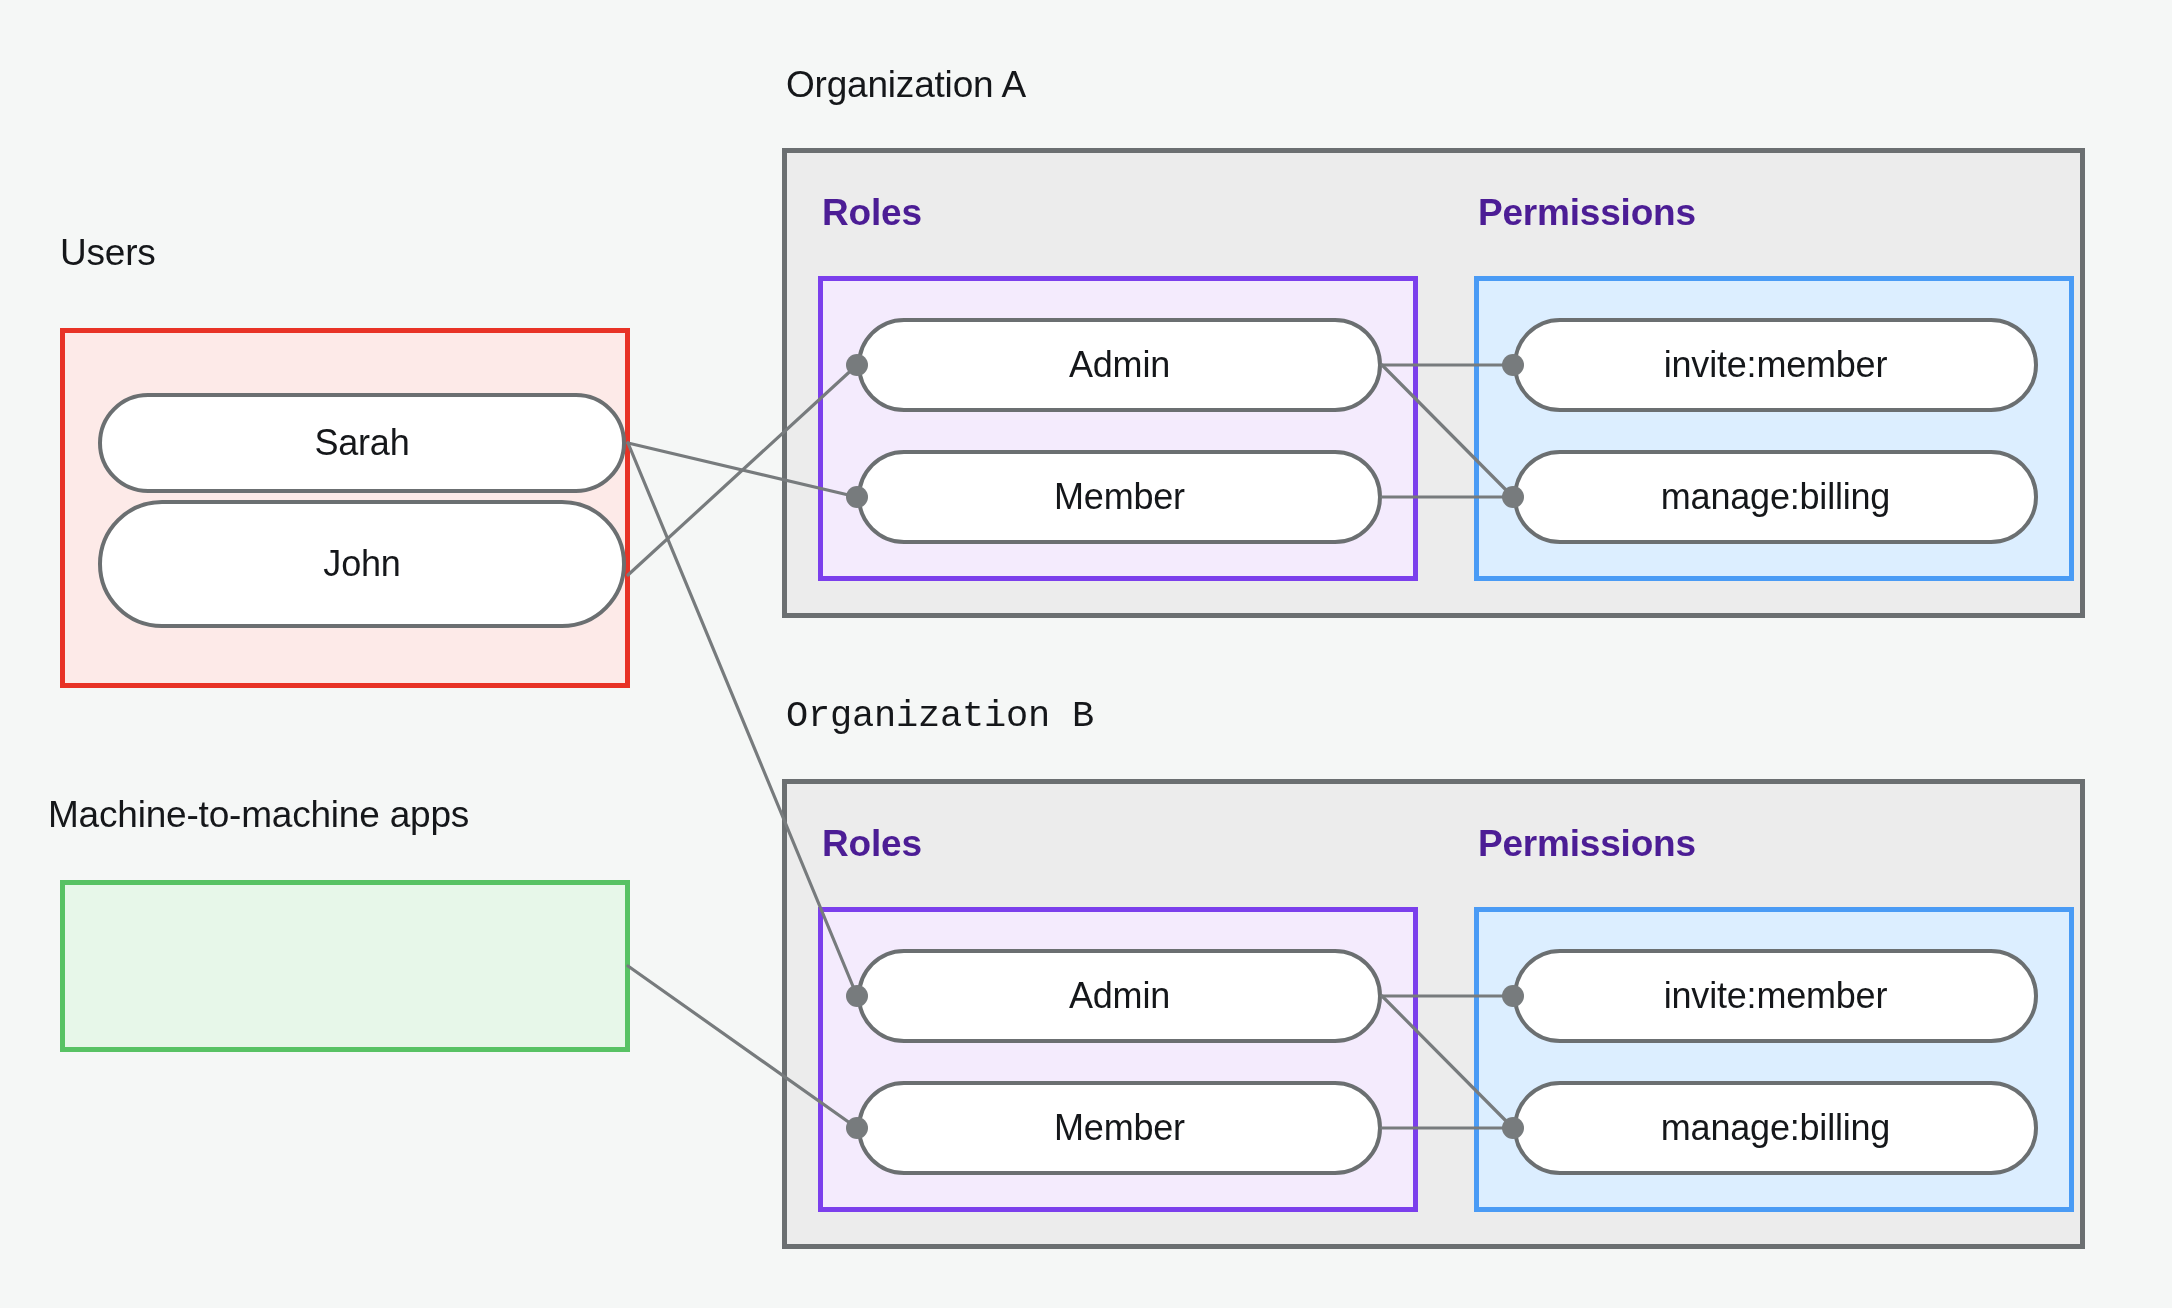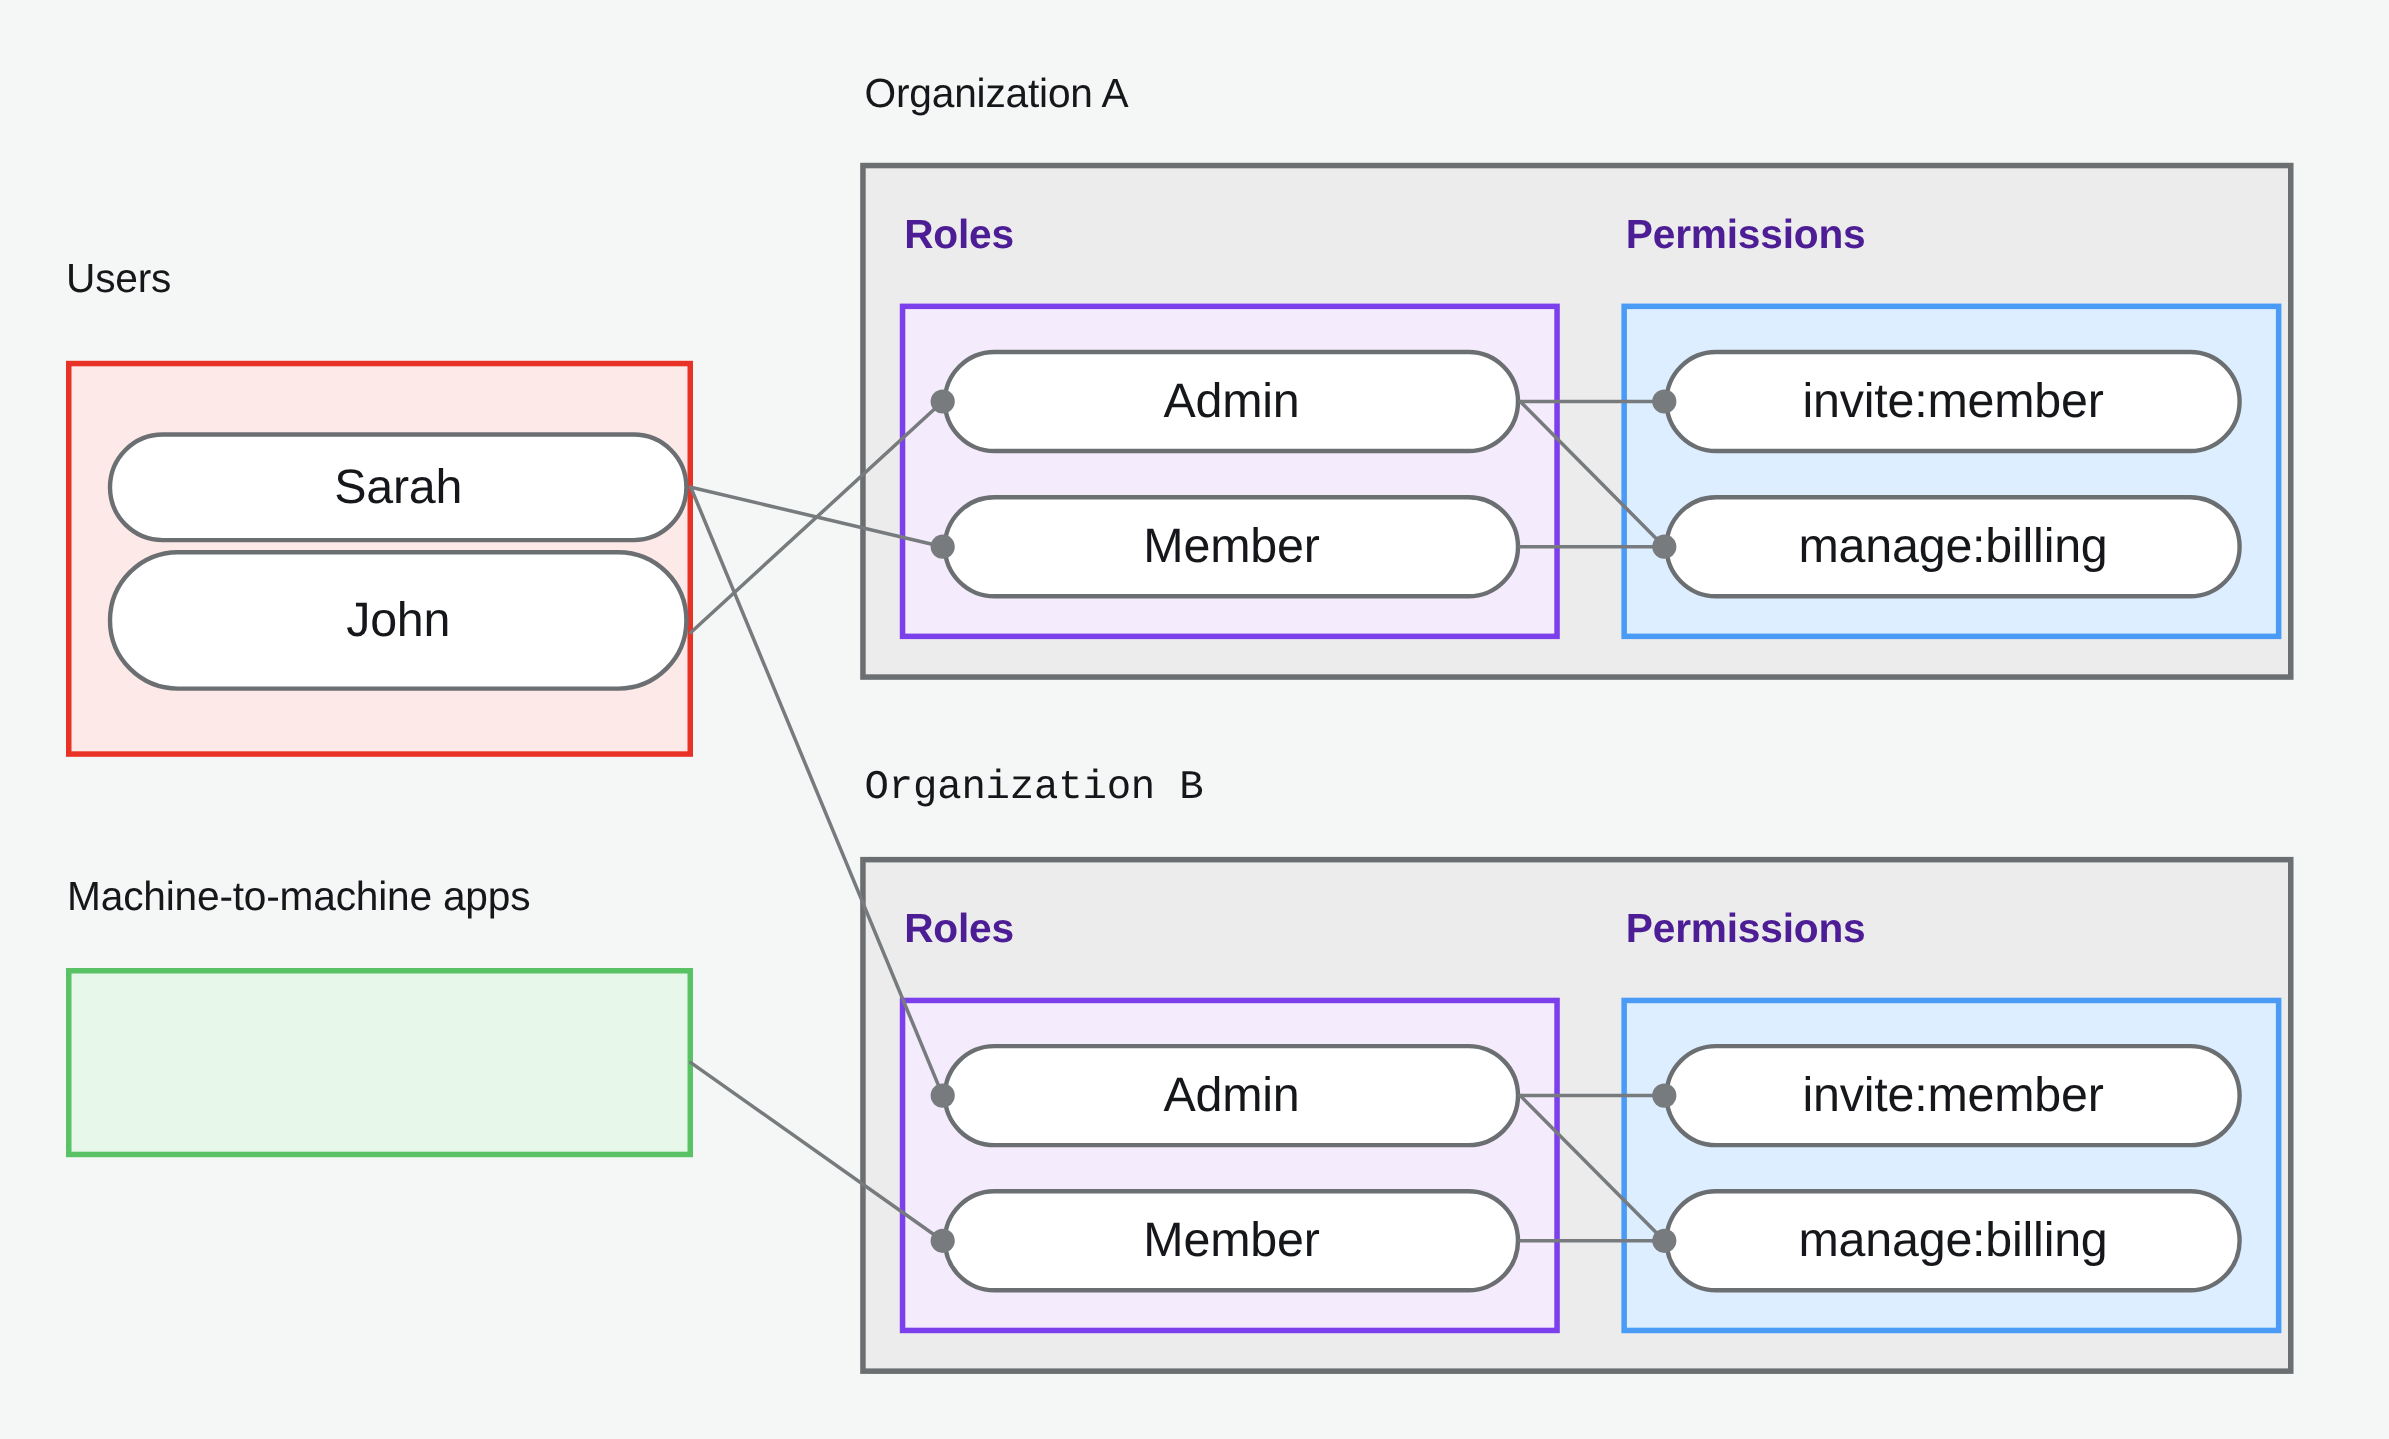--- a/index.html
+++ b/index.html
@@ -74,21 +74,21 @@
   
   .node {
     position: absolute;
     box-sizing: border-box;
     background: #ffffff;
     border: 4px solid #6b6f71;
     border-radius: 999px;
     display: flex;
     align-items: center;
     justify-content: center;
-    font-size: 44px;
+    font-size: 36px;
     color: #15171a;
     letter-spacing: -0.2px;
     white-space: nowrap;
     z-index: 4;
   }
 
   
   .subcaption {
     position: absolute;
     font-size: 37px;
@@ -140,21 +140,21 @@
   </svg>
 
   <div class="caption" style="left:60px; top:232px;">Users</div>
 
   <div class="groupbox users" style="left:60px; top:328px; width:570px; height:360px;"></div>
 
   <div class="node" style="left:98px; top:393px; width:528px; height:100px;">Sarah</div>
 
   <div class="node" style="left:98px; top:500px; width:528px; height:128px;">John</div>
 
-  <div class="caption" style="left:61px; top:794px;text-align:center;">Machine-to-machine apps</div>
+  <div class="caption" style="left:48px; top:794px;text-align:center;">Machine-to-machine apps</div>
 
   <div class="groupbox m2m" style="left:60px; top:880px; width:570px; height:172px;"></div>
 
 
   <div class="caption light" style="left:786px; top:64px;">Organization A</div>
 
   <div class="groupbox org" style="left:782px; top:148px; width:1303px; height:470px;"></div>
 
   <div class="subcaption" style="left:822px; top:192px;">Roles</div>
 

